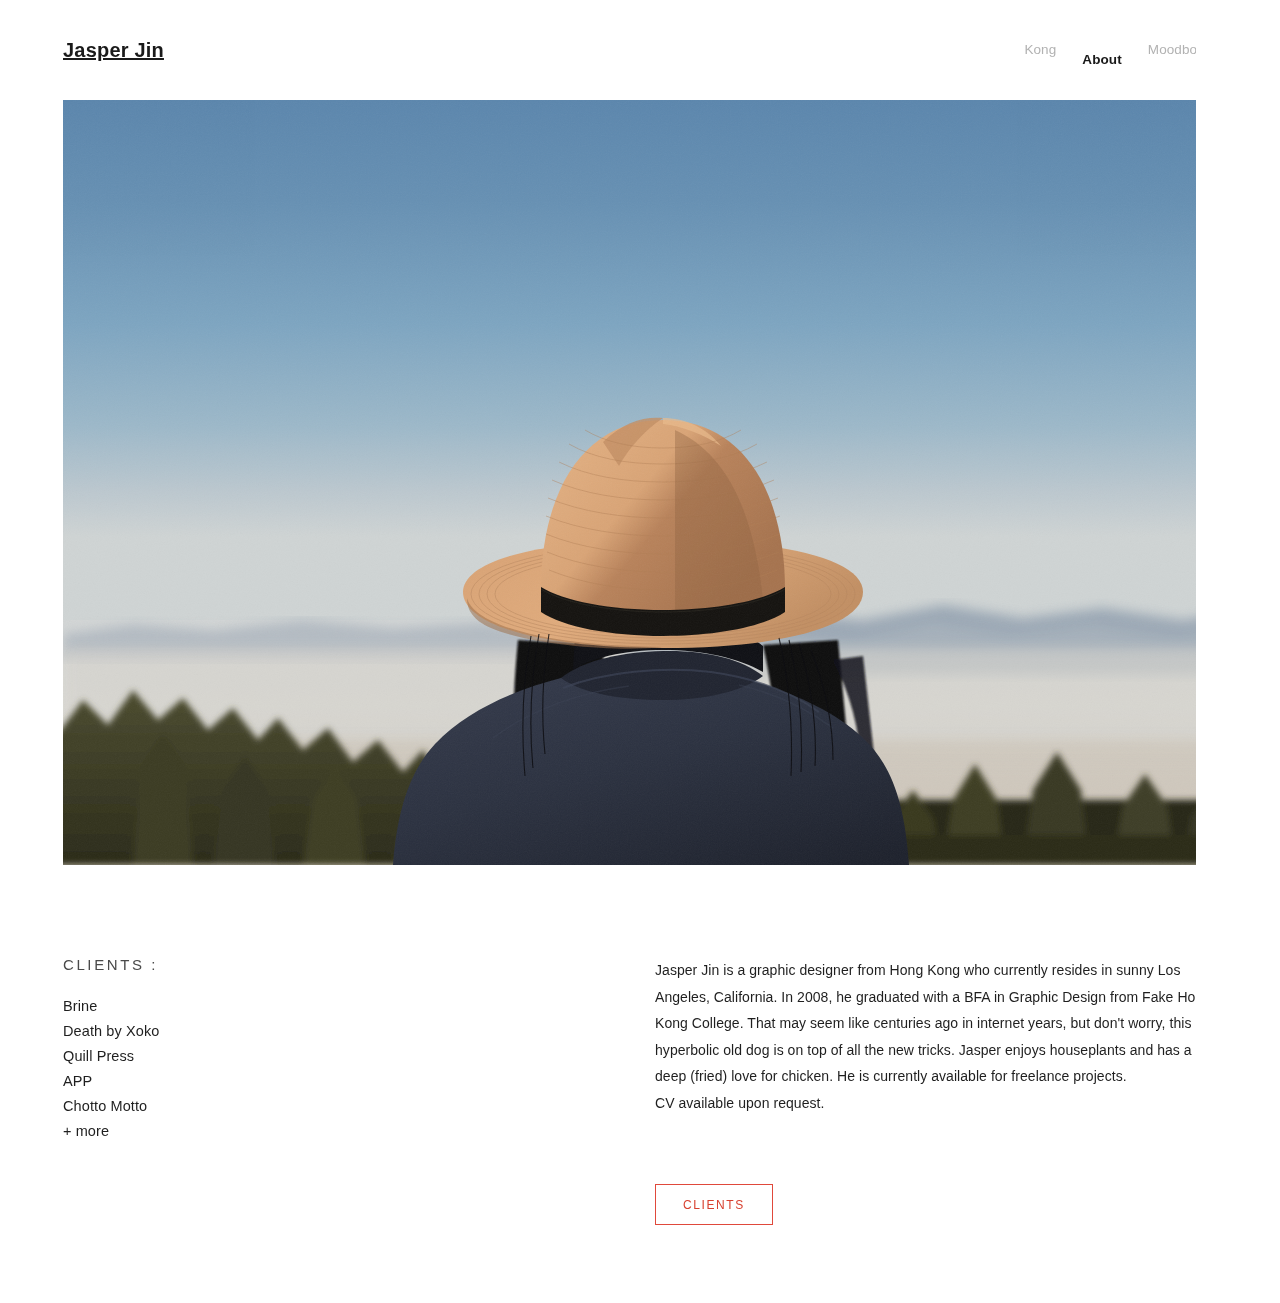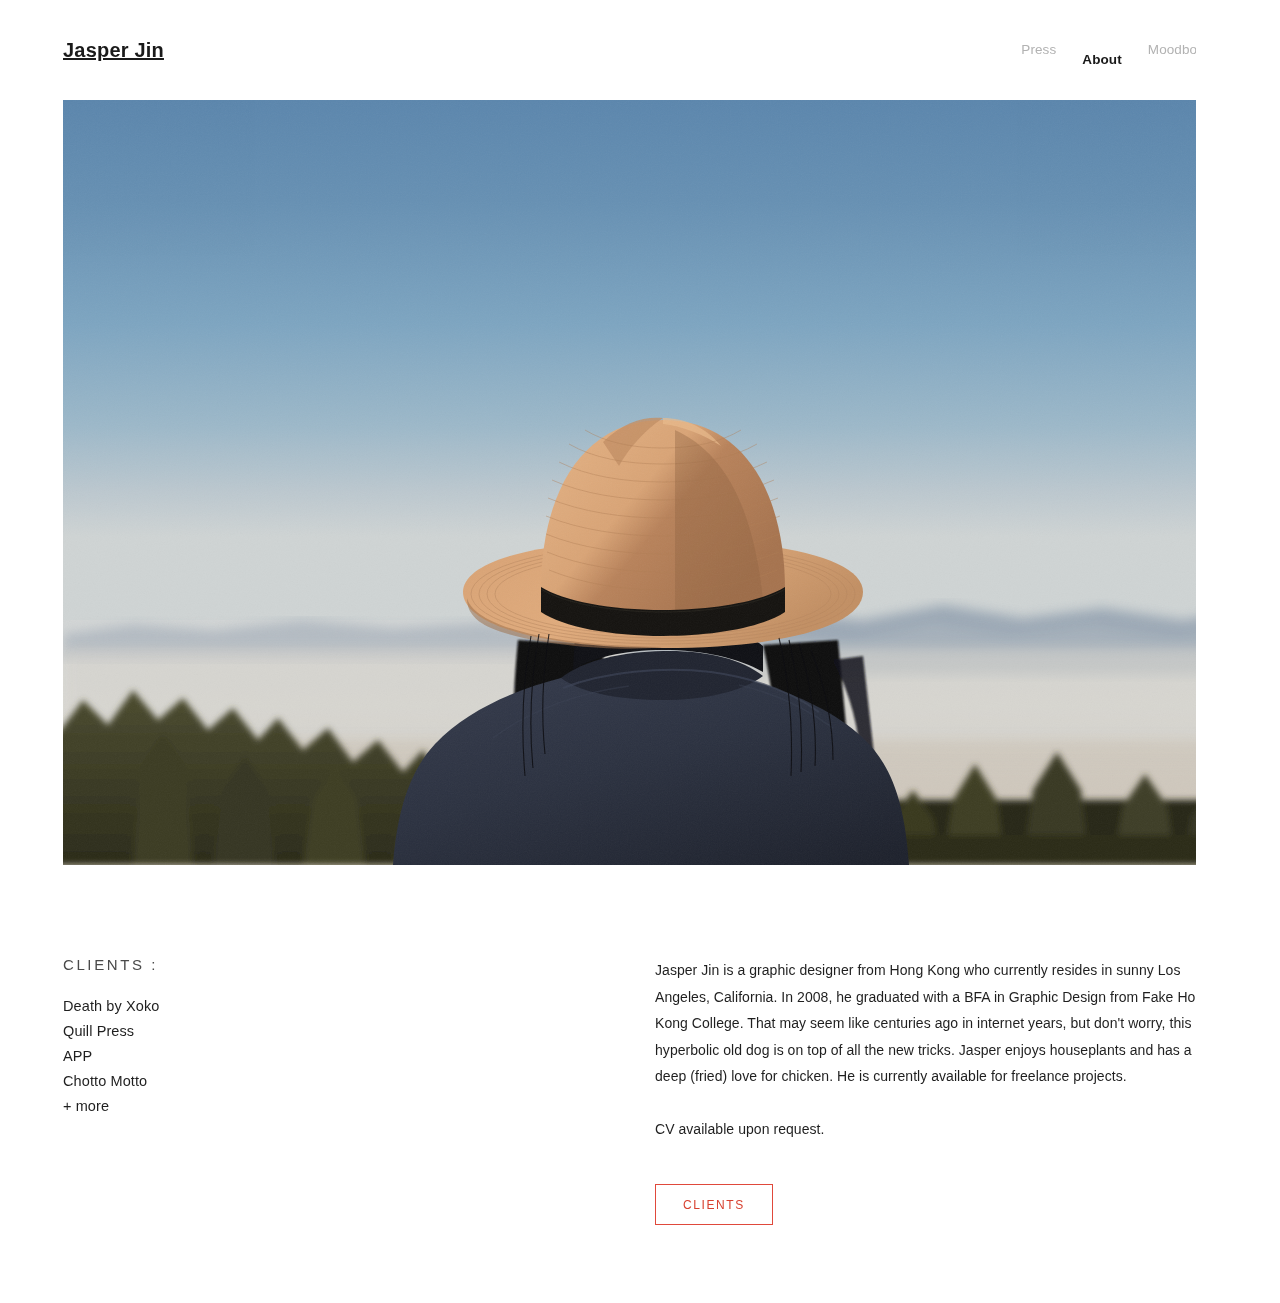--- a/index.html
+++ b/index.html
@@ -52,21 +52,21 @@
     letter-spacing:.1px;
   }
 
   .bio{
     position:absolute; left:655px; top:92px; width:562px;
   }
   .bio p{
     font-size:14px; line-height:26.5px; color:#1f1f1f;
     letter-spacing:.05px;
   }
-  .bio p + p{ margin-top:26px; }
+  .bio p + p{ }
 
   .contact-wrap{
     position:absolute; left:655px; top:319px;
   }
   .contact-button{
     display:inline-block;
     border:1.5px solid #e0493b;
     color:#d8402f;
     background:transparent;
     font-size:12px;
@@ -79,21 +79,21 @@
   }
 </style>
 </head>
 <body>
 
 <div class="page">
 
   <header class="site-header">
     <a class="logo" href="#">Jasper Jin</a>
     <nav class="main-nav">
-      <a class="nav-link" href="#">Press</a>
+      <a class="nav-link" href="#">Kong</a>
       <a class="nav-link active" href="#">About</a>
       <a class="nav-link" href="#">Moodboard</a>
     </nav>
   </header>
 
   <figure class="hero">
     <svg viewBox="0 0 1154 765" preserveAspectRatio="none">
       <defs>
         <linearGradient id="skyGrad" x1="0" y1="0" x2="0" y2="1">
           <stop offset="0" stop-color="#5b86ad"></stop>
@@ -261,20 +261,21 @@
 
       <rect x="0" y="0" width="1154" height="765" filter="url(#grain)" opacity="0.055"></rect>
     </svg>
   </figure>
 
   <section class="content">
 
     <div class="clients">
       <div class="clients-label">CLIENTS :</div>
       <ul style="list-style:none;">
+        <li class="client-item">Brine</li>
         <li class="client-item">Death by Xoko</li>
         <li class="client-item">Quill Press</li>
         <li class="client-item">APP</li>
         <li class="client-item">Chotto Motto</li>
         <li class="client-item">+ more</li>
       </ul>
     </div>
 
     <div class="bio">
       <p>Jasper Jin is a graphic designer from Hong Kong who currently resides in sunny Los Angeles, California. In 2008, he graduated with a BFA in Graphic Design from Fake Hong Kong College. That may seem like centuries ago in internet years, but don't worry, this hyperbolic old dog is on top of all the new tricks. Jasper enjoys houseplants and has a deep (fried) love for chicken. He is currently available for freelance projects.</p>

